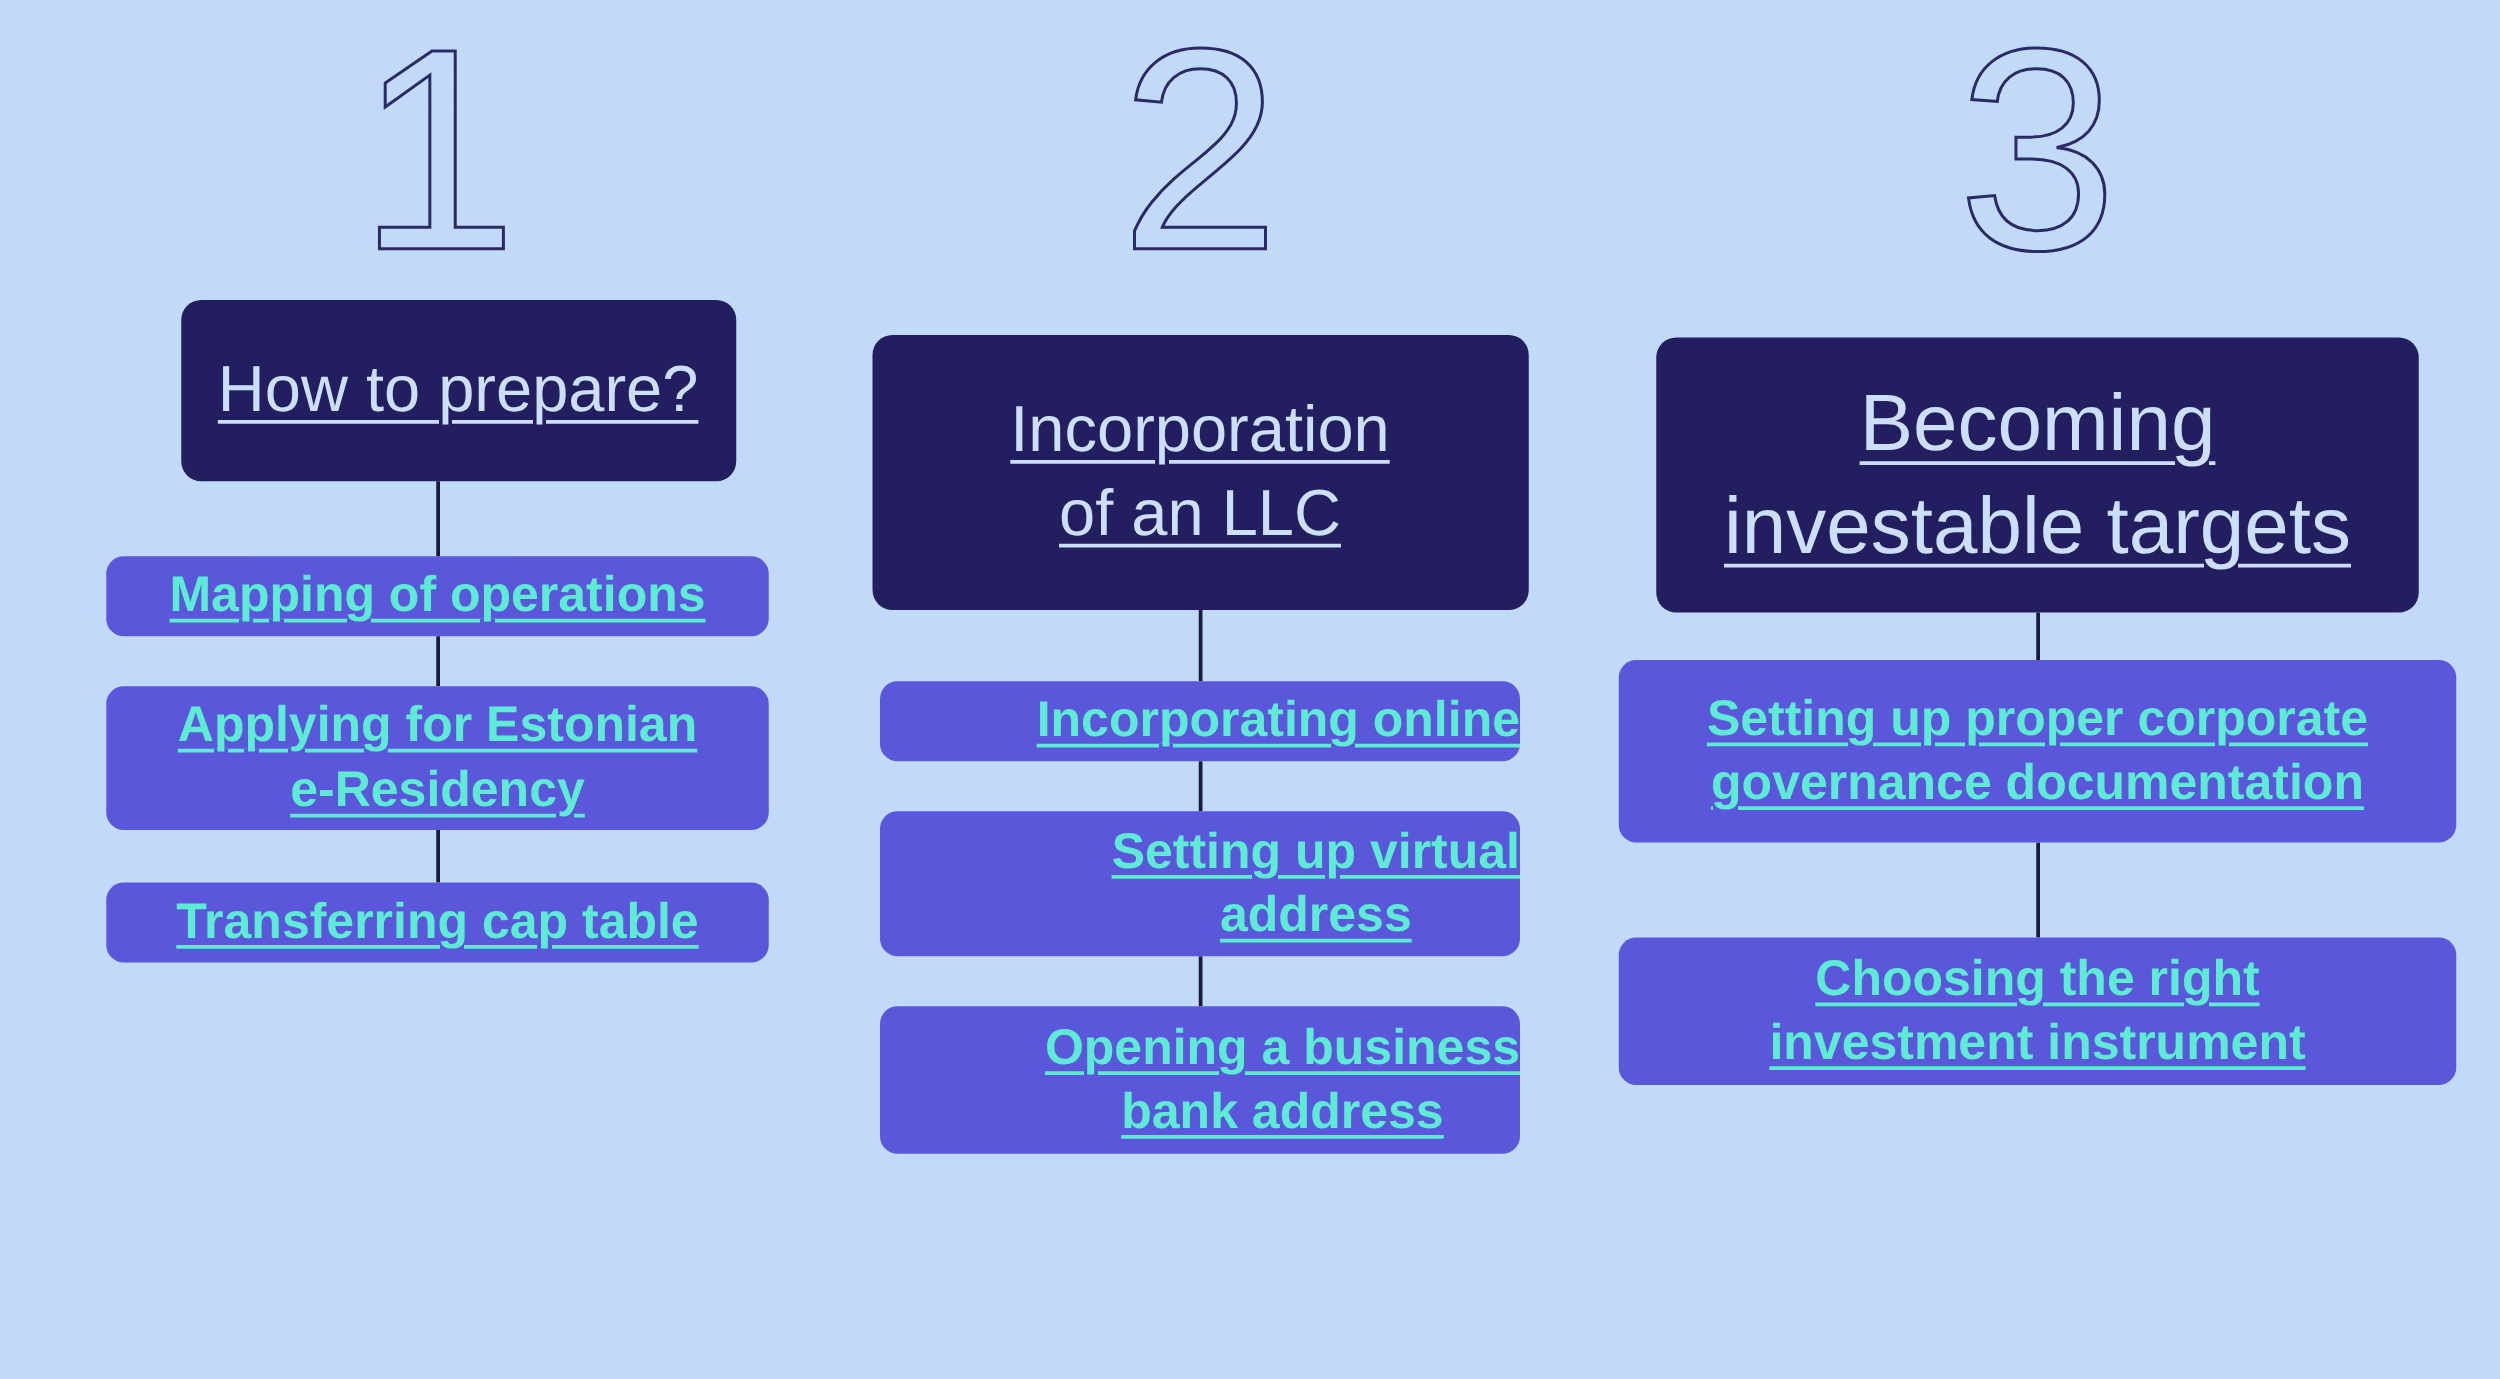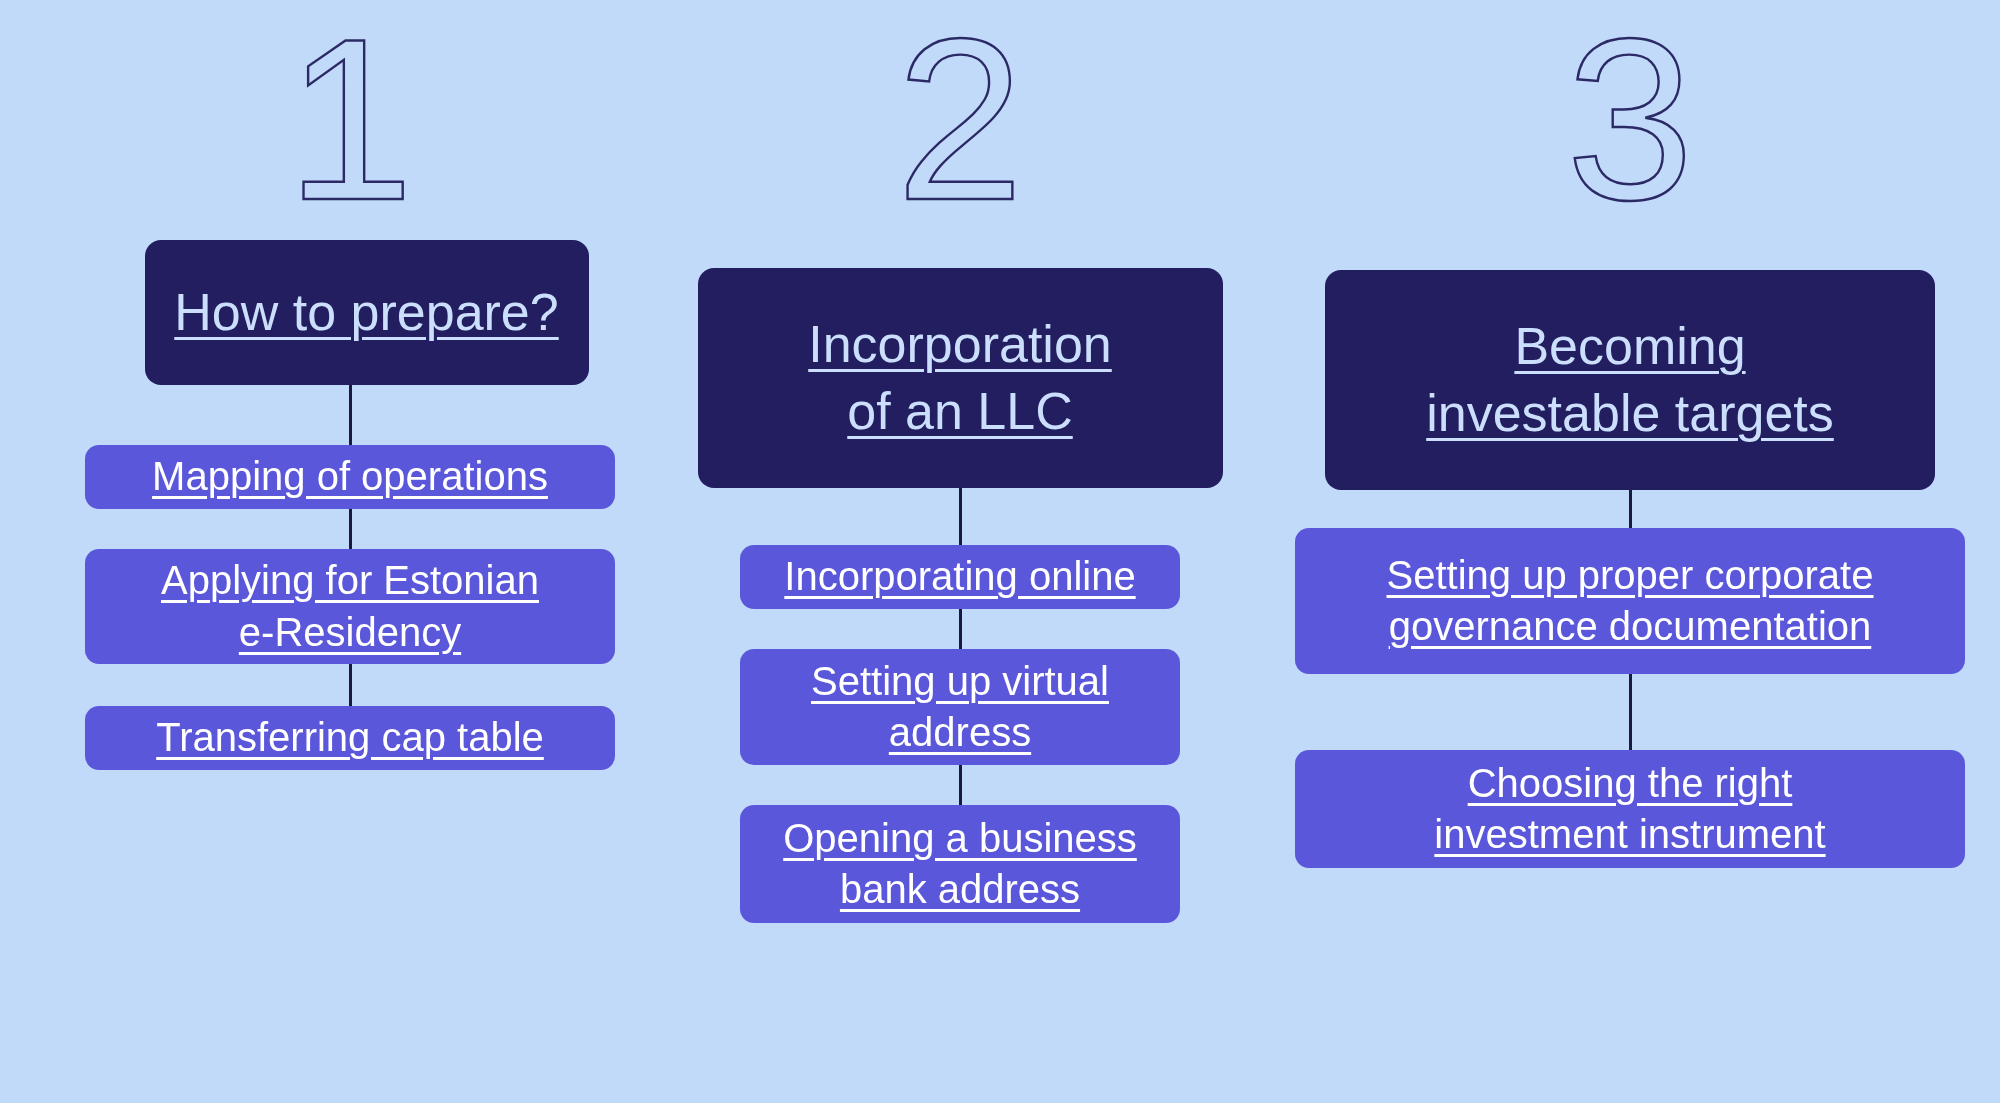--- a/index.html
+++ b/index.html
@@ -87,21 +87,22 @@
     border-radius: 14px;
   }
 
   .node-head {
     background: #221e60;
     color: #cbdffc;
     border-radius: 16px;
   }
   .node-sub {
     background: #5a57db;
-    color: #ffffff;
+    color: #5eead4;
+    font-weight: bold;
   }
 
   .node-label {
     display: inline;
     text-decoration: underline;
     text-underline-offset: 0.14em;
     text-decoration-thickness: 2.5px;
     line-height: 1.28;
     white-space: pre-line;
   }
@@ -114,32 +115,32 @@
   .c1-s1 { height: 64px; }
   .c1-s2 { height: 115px; }
   .c1-s3 { height: 64px; }
   .c1-gap1 { height: 60px; }
   .c1-gap2 { height: 40px; }
   .c1-gap3 { height: 42px; }
 
   
   .col-2 .node-head { width: 525px; height: 220px; }
   .col-2 .node-head .node-label { font-size: 52px; }
-  .col-2 .node-sub { width: 440px; }
+  .col-2 .node-sub { width: 512px; justify-content: flex-end; }
   .col-2 .node-sub .node-label { font-size: 40px; }
   .c2-s1 { height: 64px; }
   .c2-s2 { height: 116px; }
   .c2-s3 { height: 118px; }
   .c2-gap1 { height: 57px; }
   .c2-gap2 { height: 40px; }
   .c2-gap3 { height: 40px; }
 
   
   .col-3 .node-head { width: 610px; height: 220px; }
-  .col-3 .node-head .node-label { font-size: 52px; }
+  .col-3 .node-head .node-label { font-size: 64px; }
   .col-3 .node-sub { width: 670px; }
   .col-3 .node-sub .node-label { font-size: 40px; }
   .c3-s1 { height: 146px; }
   .c3-s2 { height: 118px; }
   .c3-s3 { height: 118px; }
   .c3-gap1 { height: 38px; }
   .c3-gap2 { height: 38px; }
   .c3-gap3 { height: 38px; }
 
   

